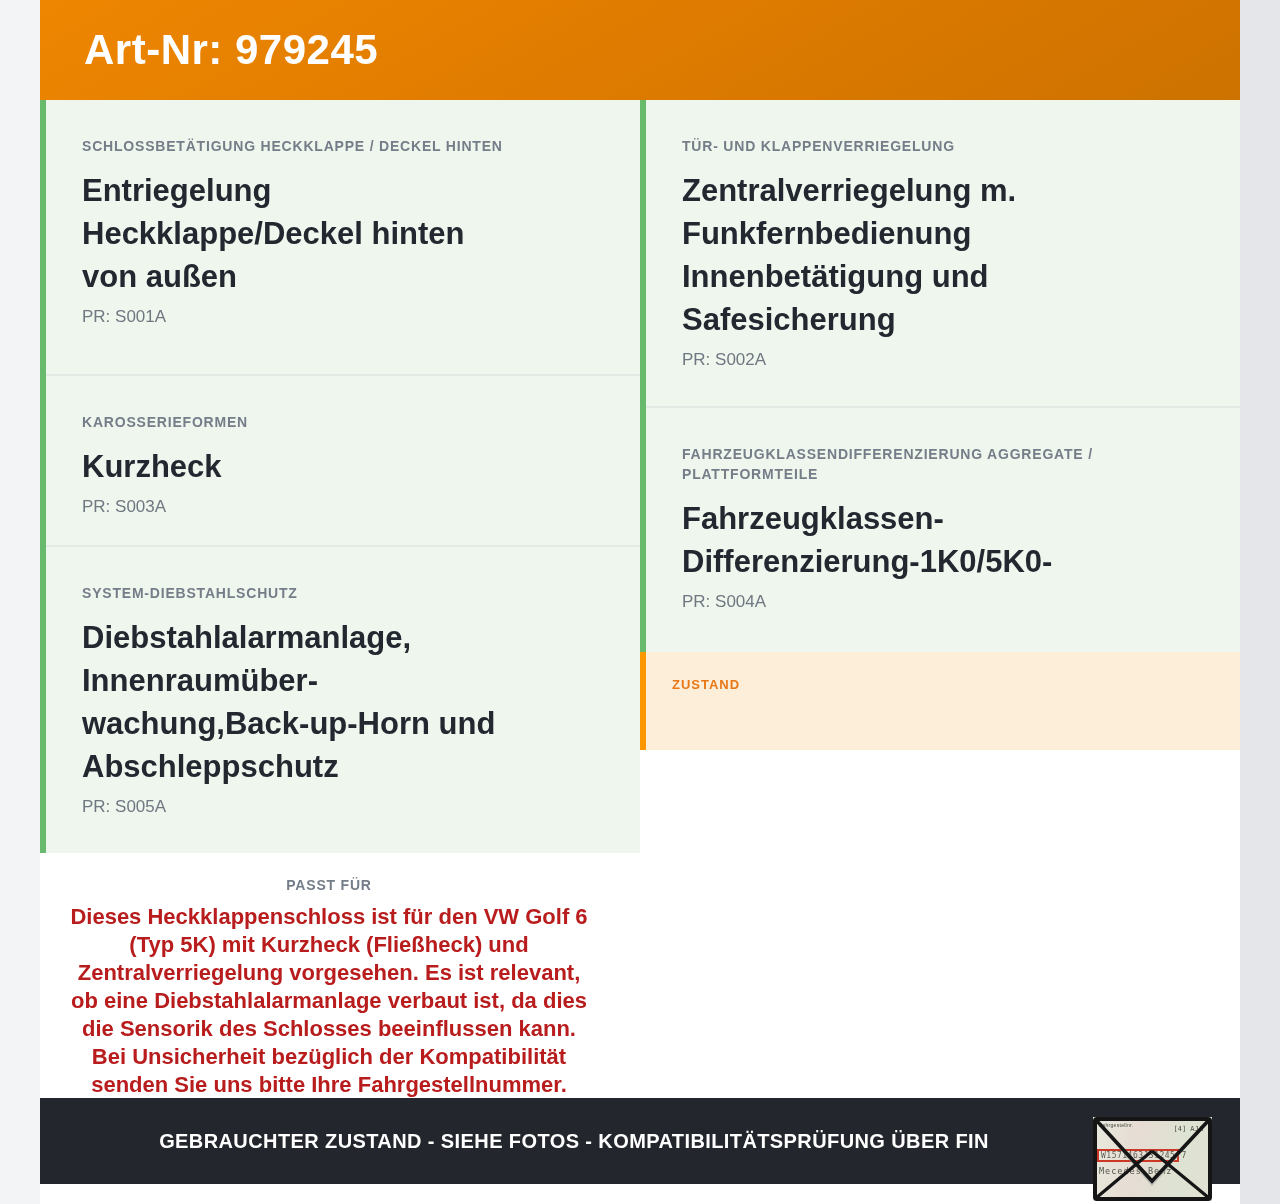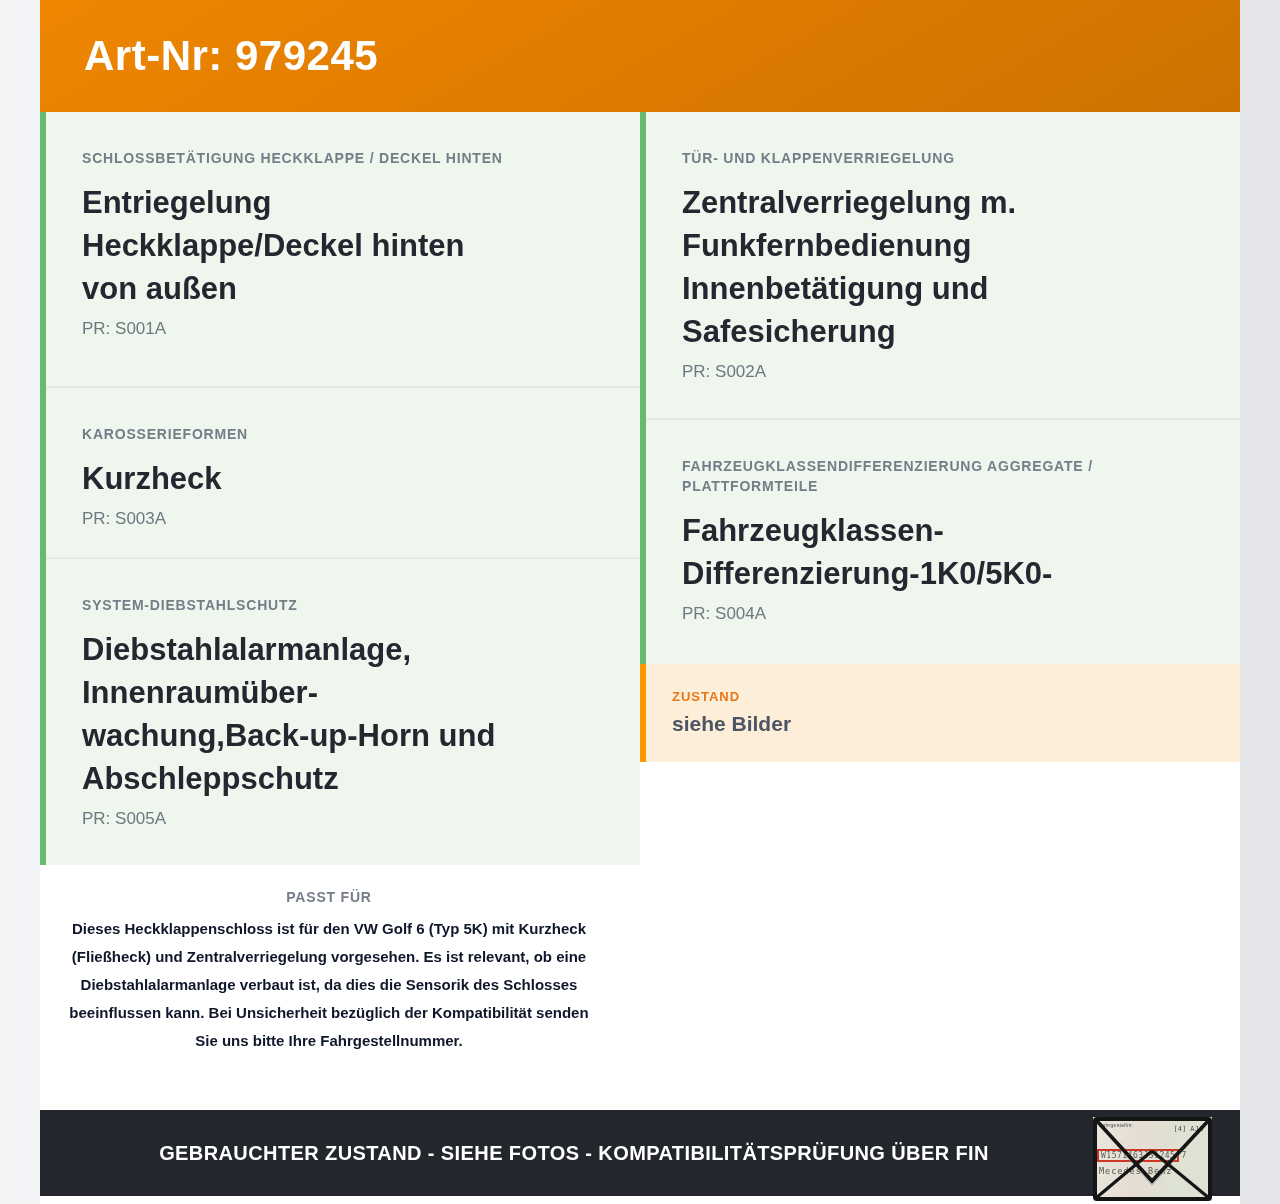--- a/index.html
+++ b/index.html
@@ -10,21 +10,21 @@
   }
   .page {
     position: relative;
     margin-left: 40px;
     width: 1200px;
     height: 1204px;
     background: #ffffff;
   }
   
   .header {
-    height: 112px;
+    height: 100px;
     background: linear-gradient(150deg, #ee8601 0%, #e07c00 45%, #cd7200 100%);
     display: flex;
     align-items: center;
     padding-left: 44px;
   }
   .header h1 {
     color: #ffffff;
     font-size: 42px;
     font-weight: 700;
     letter-spacing: 0.5px;
@@ -71,24 +71,24 @@
   
   .passt {
     flex: 1;
     background: #ffffff;
     padding: 22px 44px 0 22px;
     overflow: hidden;
     text-align: center;
   }
   .passt .section-label { margin-bottom: 8px; }
   .passt-text {
-    font-size: 15px;
+    font-size: 22px;
     line-height: 28px;
     font-weight: 700;
-    color: #0f172a;
+    color: #b91c1c;
     max-width: 540px;
   }
   
   .zustand {
     height: 98px;
     border-left: 6px solid #fb9703;
     background: #fdeeda;
     padding: 25px 61px 0 26px;
     overflow: hidden;
   }
@@ -215,21 +215,20 @@
         </div>
         <div class="card card-r2">
           <div class="card-label">FAHRZEUGKLASSENDIFFERENZIERUNG AGGREGATE / PLATTFORMTEILE</div>
           <div class="card-title">Fahrzeugklassen-
 Differenzierung-1K0/5K0-</div>
           <div class="card-pr">PR: S004A</div>
         </div>
       </div>
       <div class="zustand">
         <div class="zustand-label">ZUSTAND</div>
-        <div class="zustand-value">siehe Bilder</div>
       </div>
       <div class="filler"></div>
     </div>
 
   </div>
 
   <div class="footer">
     <div class="footer-text">GEBRAUCHTER ZUSTAND - SIEHE FOTOS - KOMPATIBILITÄTSPRÜFUNG ÜBER FIN</div>
   </div>
 

